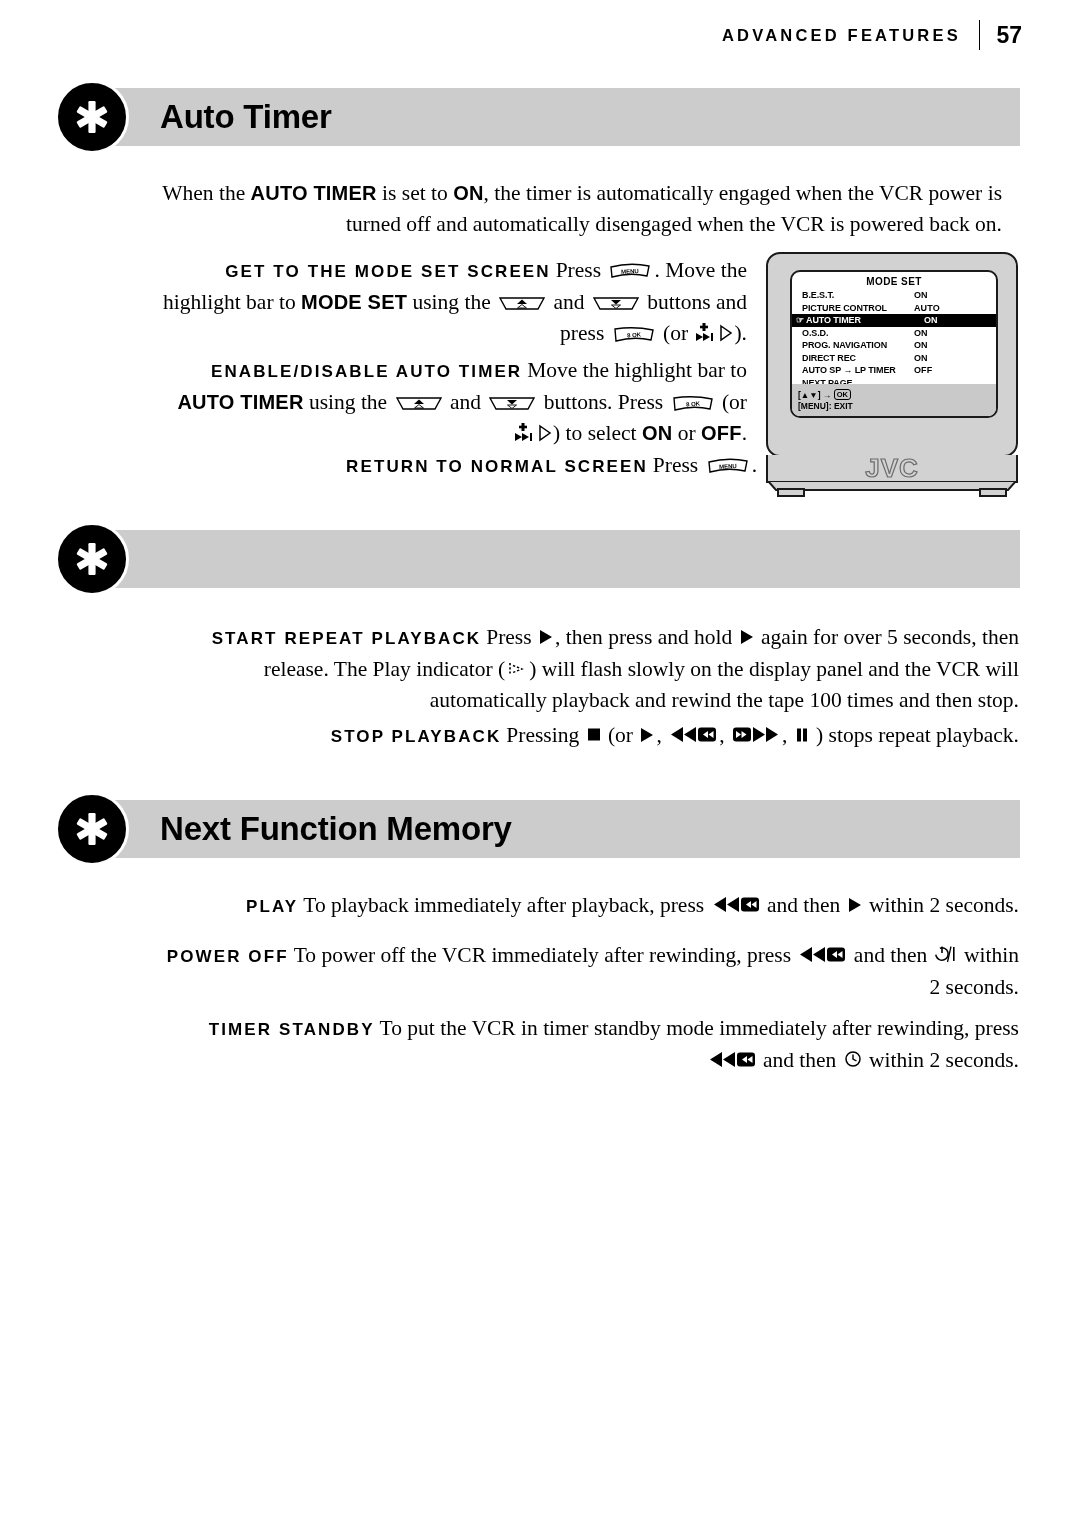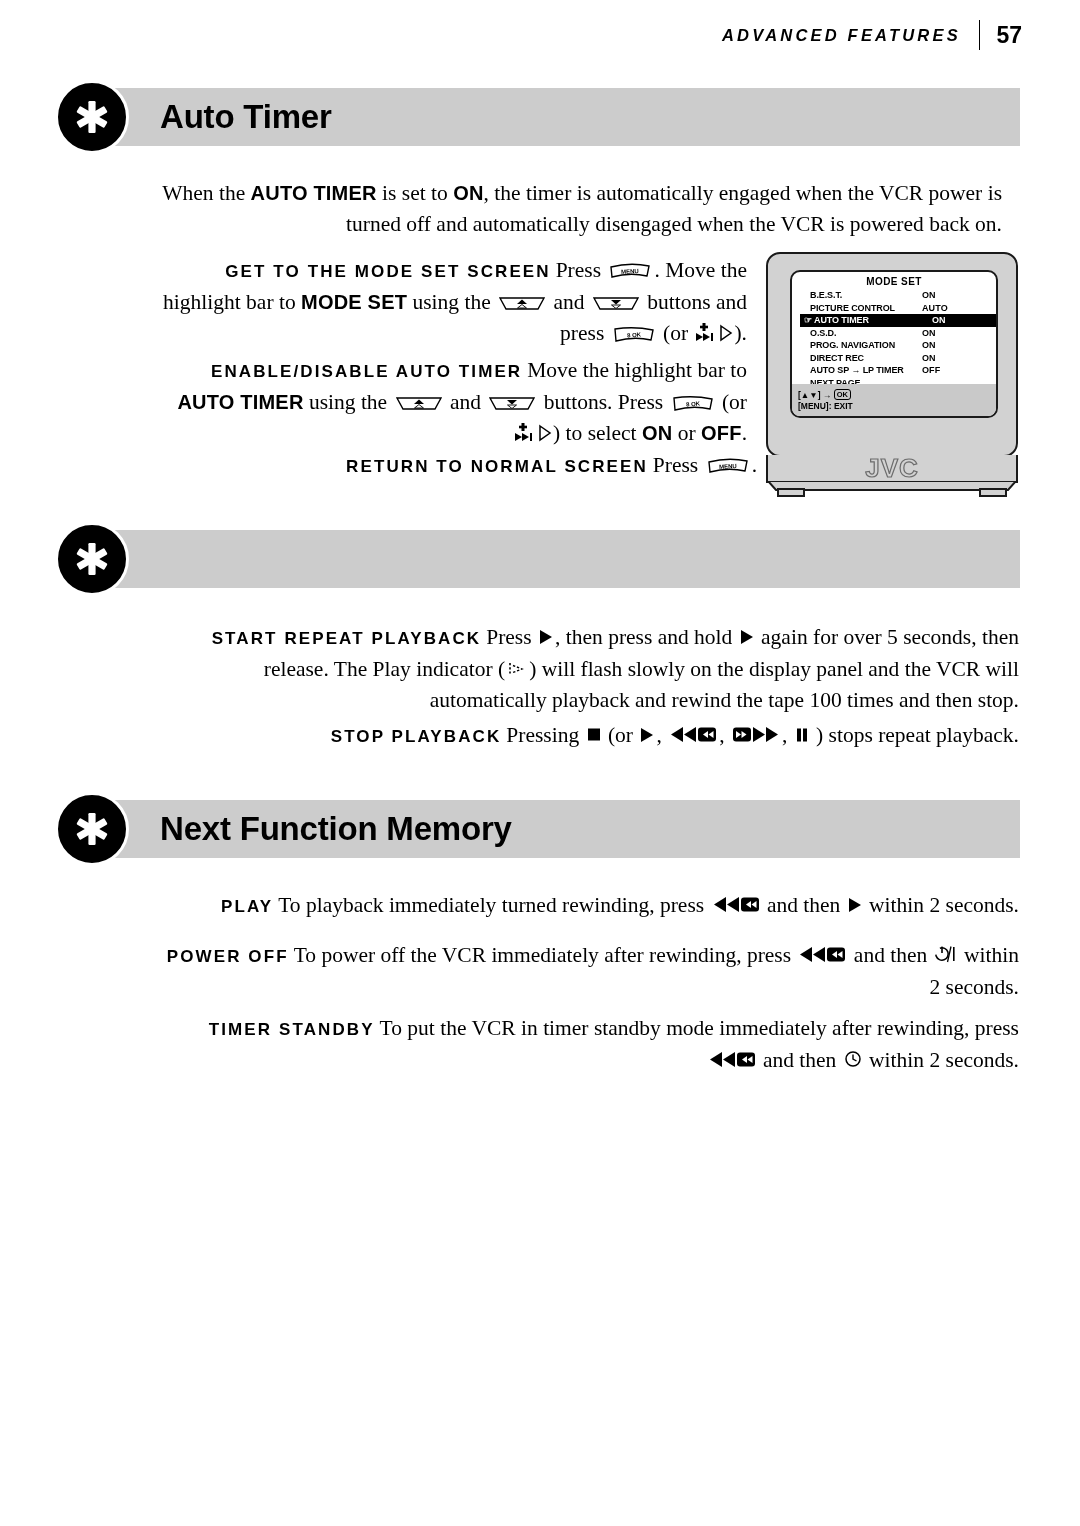--- a/index.html
+++ b/index.html
@@ -25,21 +25,20 @@
     align-items: center;
     height: 34px;
   }
   .header-title {
     font-family: "Liberation Sans", sans-serif;
     font-size: 16.5px;
     font-weight: 600;
     letter-spacing: 3.2px;
     color: #000;
     line-height: 1;
-    font-style: italic;
   }
   .header-rule {
     width: 1.5px;
     height: 30px;
     background: #000;
     margin: 0 16px 0 18px;
   }
   .header-page-number {
     font-family: "Liberation Sans", sans-serif;
     font-size: 23px;
@@ -166,21 +165,20 @@
     letter-spacing: 0.4px;
     margin-bottom: 2px;
   }
   .osd-row {
     display: flex;
     align-items: center;
     height: 12.5px;
     padding: 0 6px 0 10px;
     box-sizing: border-box;
     position: relative;
-    margin-left: 8px;
   }
   .osd-row .osd-label {
     flex: 0 0 112px;
     white-space: nowrap;
     letter-spacing: -0.1px;
   }
   .osd-row .osd-value {
     white-space: nowrap;
     letter-spacing: 0.1px;
   }
@@ -478,21 +476,21 @@
         <rect x="16.4" y="4" width="7.2" height="32" rx="1.2"></rect>
         <rect x="16.4" y="4" width="7.2" height="32" rx="1.2" transform="rotate(60 20 20)"></rect>
         <rect x="16.4" y="4" width="7.2" height="32" rx="1.2" transform="rotate(120 20 20)"></rect>
       </g>
     </svg>
   </span>
   <span class="band-title">Next Function Memory</span>
 </div>
 
 <div class="para" style="left:157px; top:890px; width:862px;">
-  <span class="runin">PLAY</span><span>To playback immediately turned rewinding, press </span><span class="glyph">
+  <span class="runin">PLAY</span><span>To playback immediately after playback, press </span><span class="glyph">
     <svg width="50" height="19" viewBox="0 0 50 19">
         <path d="M15 2 L15 17 L3 9.5 Z" fill="#000"></path>
         <path d="M28 2 L28 17 L16 9.5 Z" fill="#000"></path>
         <rect x="30" y="2.5" width="18" height="14" rx="3" fill="#000"></rect>
         <path d="M40 6 L40 13 L35 9.5 Z" fill="#fff"></path>
         <path d="M45.5 6 L45.5 13 L40.5 9.5 Z" fill="#fff"></path>
       </svg>
   </span><span> and then </span><span class="glyph">
     <svg width="16" height="18" viewBox="0 0 16 18">
         <path d="M2 2 L14 9 L2 16 Z" fill="#000"></path>

